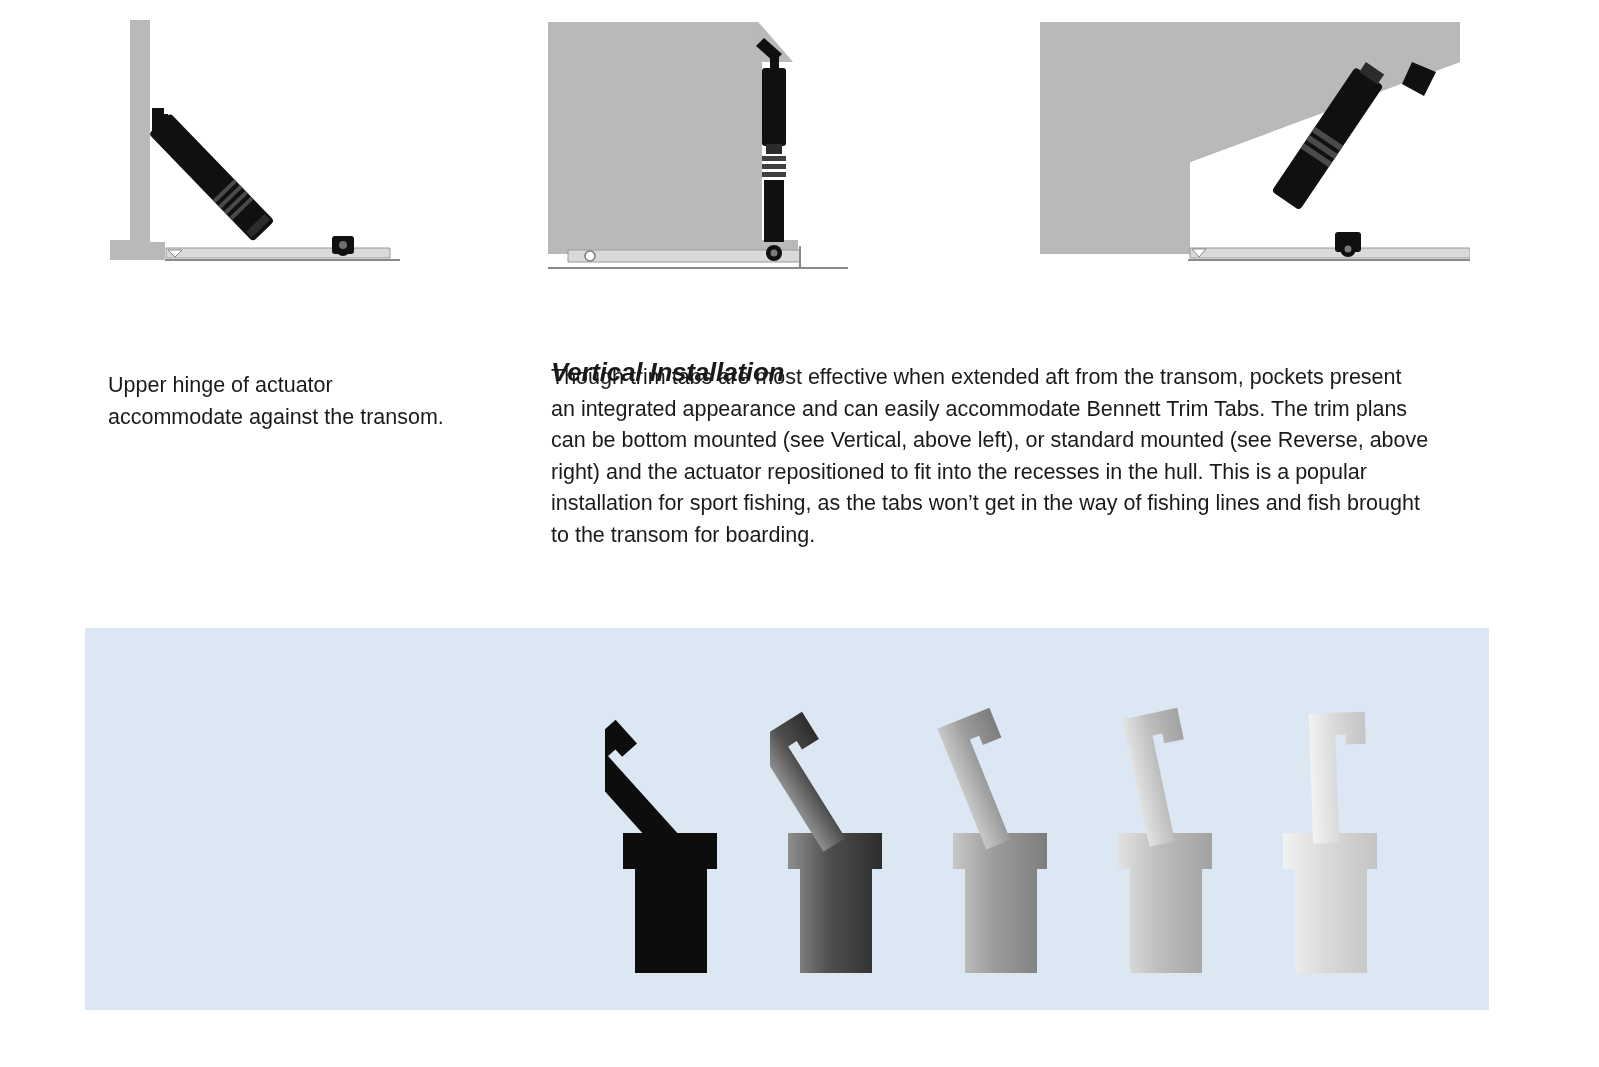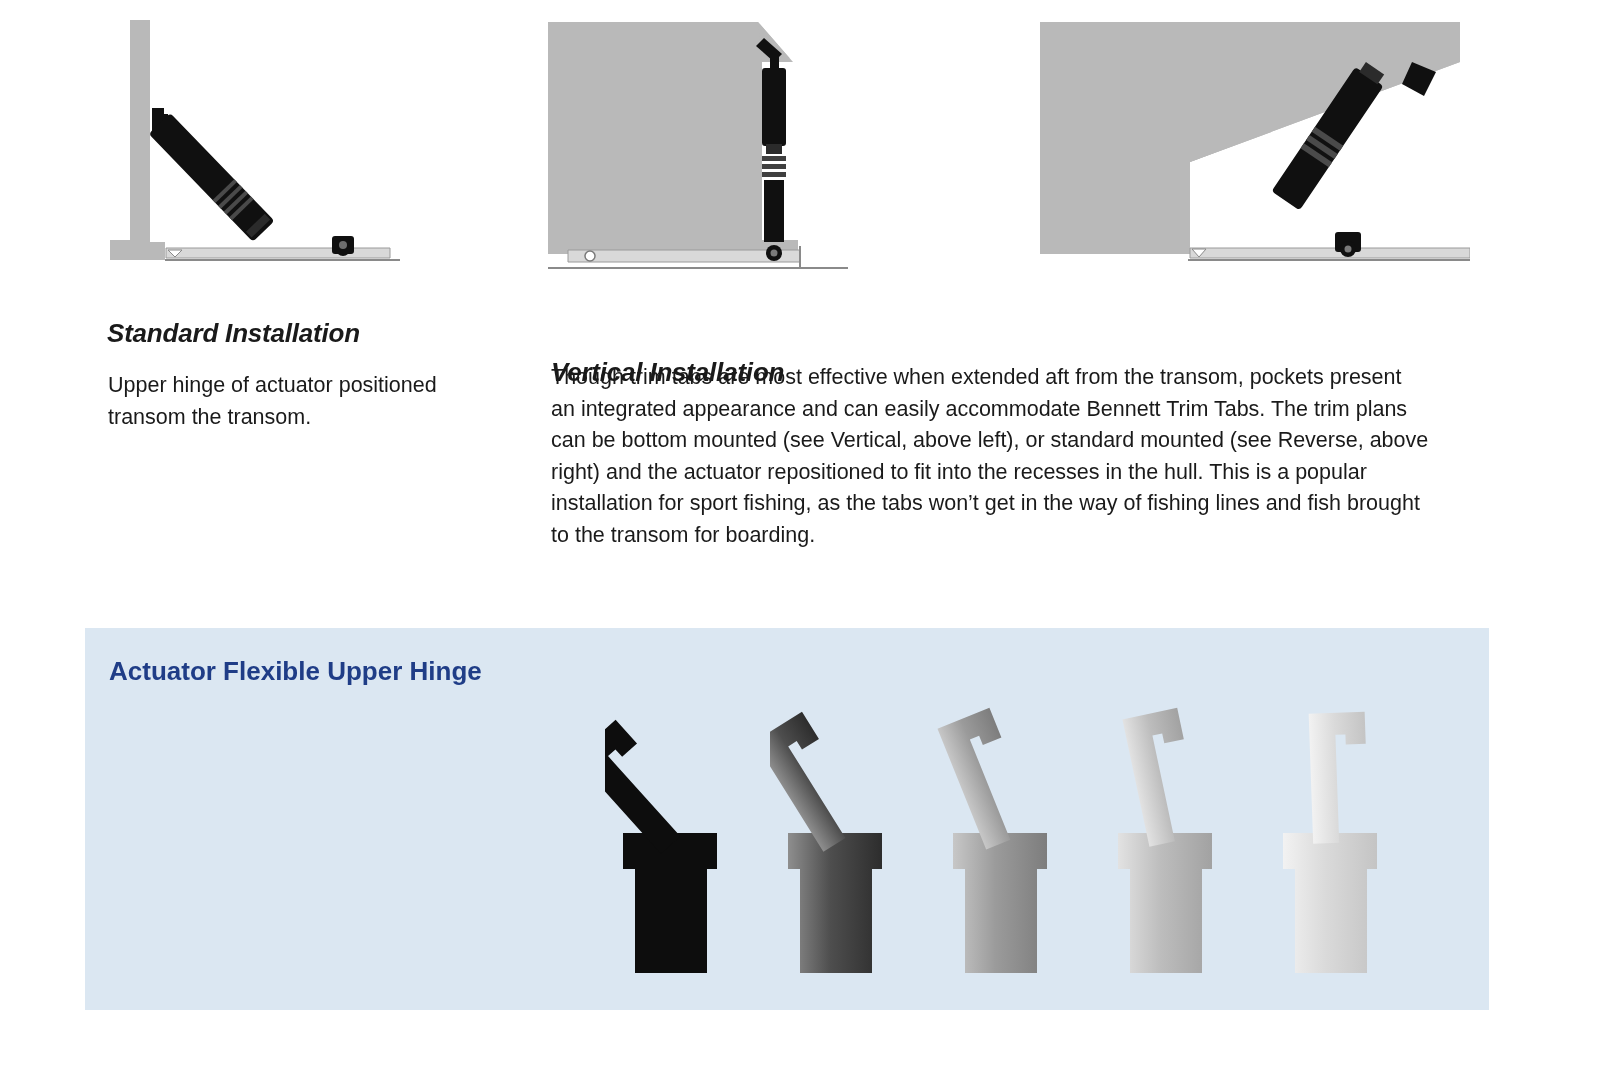--- a/index.html
+++ b/index.html
@@ -197,28 +197,26 @@
           <rect x="216" y="170" width="34" height="6" fill="#4a4a4a"></rect>
         </g>
 
         <rect x="295" y="222" width="26" height="20" rx="3" fill="#101010"></rect>
         <circle cx="308" cy="239" r="8" fill="#101010"></circle>
         <circle cx="308" cy="239" r="3.5" fill="#7a7a7a"></circle>
       </svg>
     </div>
   </div>
 
-  <div class="caption cap-1">Standard Installation</div>
   <div class="caption cap-2">Vertical Installation</div>
 
-  <div class="body-text text-left">Upper hinge of actuator positioned transom the transom.</div>
+  <div class="body-text text-left">Upper hinge of actuator accommodate against the transom.</div>
   <div class="body-text text-right">Though trim tabs are most effective when extended aft from the transom, pockets present an integrated appearance and can easily accommodate Bennett Trim Tabs.  The trim plans can be bottom mounted  (see Vertical, above left), or standard mounted (see Reverse, above right) and the actuator repositioned to fit into the recesses in the hull.  This is a popular installation for sport fishing, as the tabs won’t get in the way of fishing lines and fish brought to the transom for boarding.</div>
 
   <div class="panel">
-    <div class="panel-title">Actuator Flexible Upper Hinge</div>
 
     <div class="hinge-row">
 
       <div class="hinge h1">
         <svg viewBox="0 0 160 330" width="160" height="330">
           <g>
             <path d="M18 160 L112 160 L112 196 L102 196 L102 300 L30 300 L30 196 L18 196 Z" fill="#0d0d0d"></path>
           </g>
           <g transform="rotate(-42 66 165)">
             <path d="M48 40 L104 40 L104 72 L84 72 L84 62 L74 62 L74 170 L48 170 Z" fill="#0d0d0d"></path>

